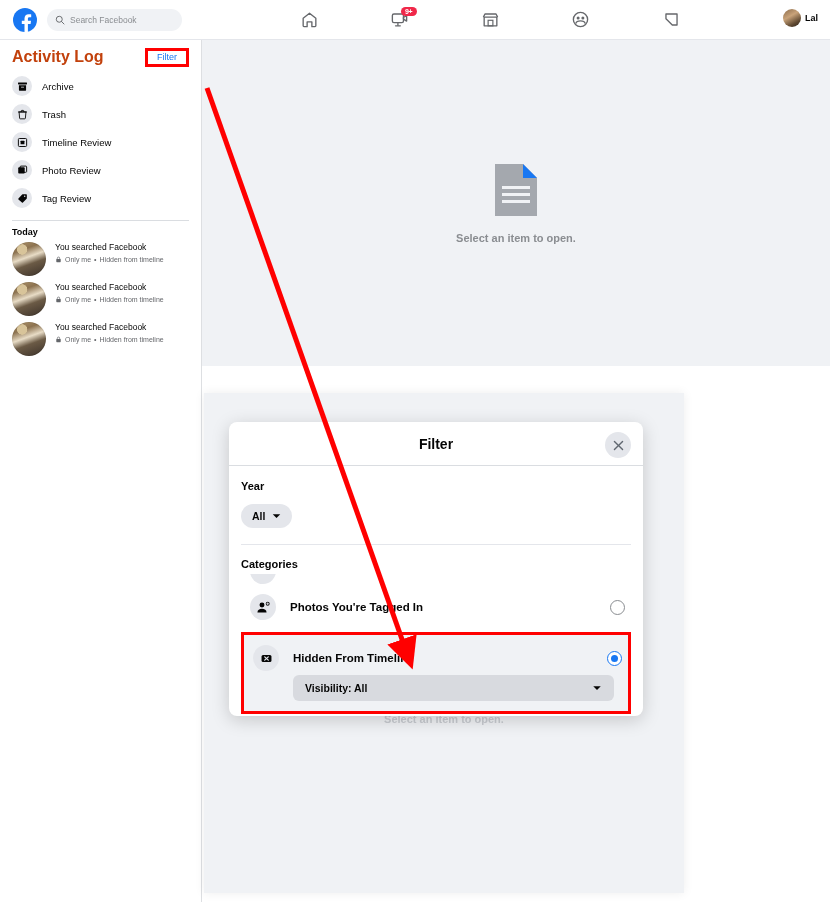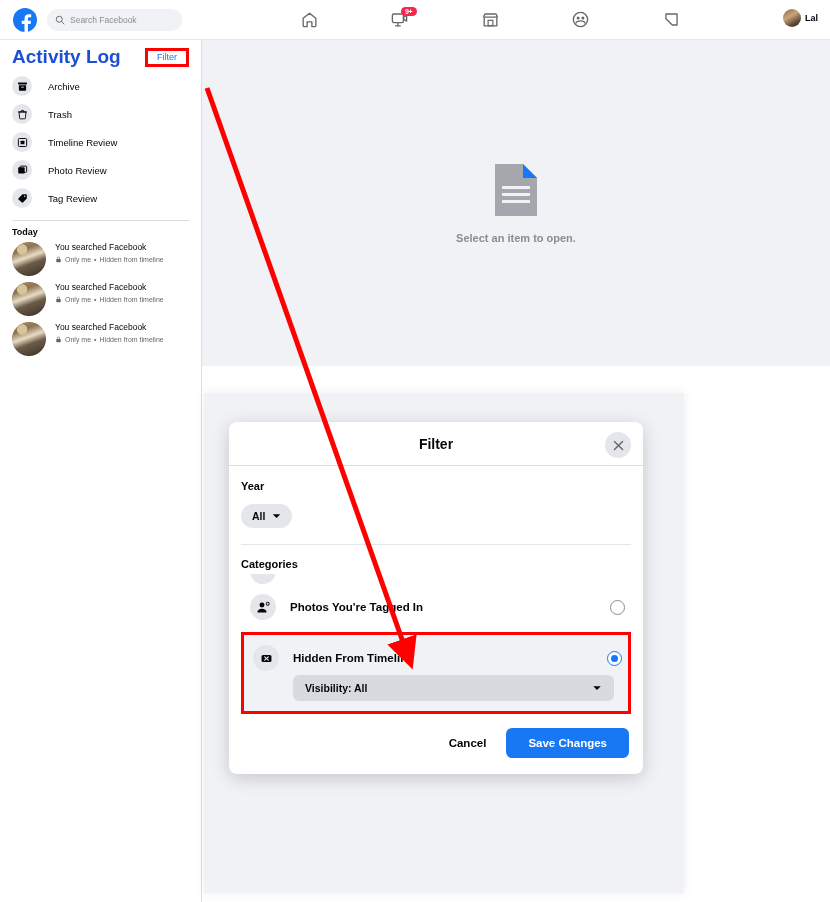--- a/index.html
+++ b/index.html
@@ -68,29 +68,29 @@
   
   .sidebar {
     position: absolute; left: 0; top: 40px; width: 202px; height: 862px;
     background: #ffffff; border-right: 1px solid #dddfe2;
     padding: 0 10px;
   }
   .sb-head {
     display: flex; align-items: center; justify-content: space-between;
     height: 30px; padding: 0 2px; margin-top: 2px;
   }
-  .sb-title { font-size: 19px; font-weight: bold; color: #1d4ed8; }
+  .sb-title { font-size: 16px; font-weight: bold; color: #c2410c; }
   .filter-link {
     font-size: 9px; color: #1877f2; font-weight: normal;
     border: 3px solid #ff0000; padding: 1px 9px 2px 9px;
     cursor: pointer; background:#fff;
   }
 
   .sb-item {
-    display: flex; align-items: center; gap: 16px;
+    display: flex; align-items: center; gap: 10px;
     height: 28px; padding: 0 2px; cursor: pointer;
   }
   .sb-icon {
     width: 20px; height: 20px; border-radius: 50%;
     background: #e4e6eb; display: flex; align-items: center;
     justify-content: center; flex: 0 0 auto;
   }
   .sb-label { font-size: 9.5px; color: #050505; }
   .sb-divider { height: 1px; background: #dadde1; margin: 8px 2px 6px 2px; }
 
@@ -486,24 +486,20 @@
             <span>Visibility: All</span>
             <svg width="10" height="6" viewBox="0 0 12 8">
               <path d="M1 1.5 6 6.5 11 1.5z" fill="#050505"></path>
             </svg>
           </div>
         </div>
 
       </div>
     </div>
 
-    <div class="modal-foot">
-      <button class="btn-cancel">Cancel</button>
-      <button class="btn-save">Save Changes</button>
-    </div>
   </div>
 
   <svg class="annot">
     <defs>
       <marker id="ah" markerWidth="7" markerHeight="7" refX="1.2" refY="3.1" orient="auto">
         <path d="M0,0 L0,6.2 L6.4,3.1 z" fill="#ff0000"></path>
       </marker>
     </defs>
     <line x1="207" y1="88" x2="404" y2="645" stroke="#ff0000" stroke-width="5" marker-end="url(#ah)"></line>
   </svg>

